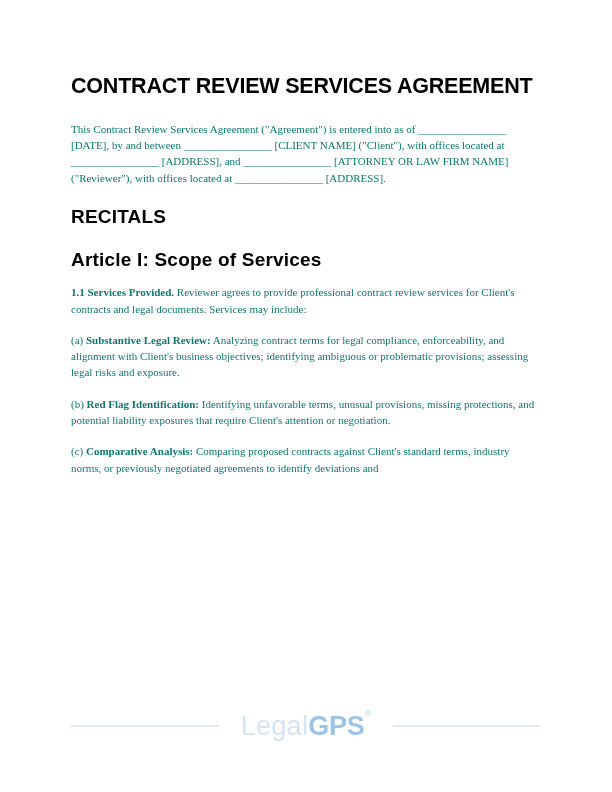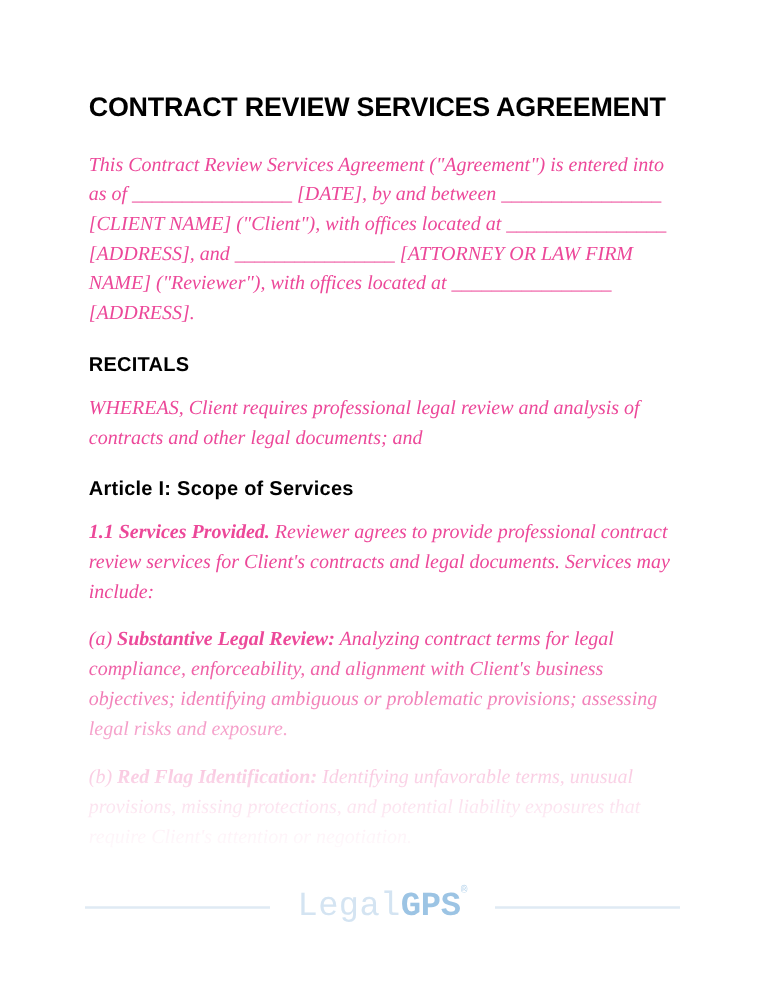--- a/index.html
+++ b/index.html
@@ -39,36 +39,35 @@
     letter-spacing: -0.2px;
     color: #000000;
     margin: 0 0 22px 0;
     line-height: 1.15;
   }
 
   
   .section-heading {
     font-family: "Liberation Sans", "DejaVu Sans", sans-serif;
     font-weight: bold;
-    font-size: 16px;
+    font-size: 19px;
     color: #000000;
     margin: 0 0 13px 0;
     line-height: 1.2;
     letter-spacing: 0.2px;
   }
   .section-heading.spaced-above { margin-top: 20px; }
 
   
   .para {
-    font-size: 16px;
+    font-size: 11px;
     line-height: 1.48;
-    color: #ec4899;
+    color: #0f766e;
     margin: 0 0 15px 0;
     text-align: left;
-    font-style: italic;
   }
   .para:last-child { margin-bottom: 0; }
   .para b, .para strong {
     font-weight: bold;
   }
 
   
   .fade-overlay {
     position: absolute;
     left: 0;
@@ -113,21 +112,21 @@
   .footer-rule {
     height: 2px;
     background: #dfeaf4;
     flex: 0 0 auto;
     width: 148px;
   }
   .footer-rule.left { margin-right: 22px; }
   .footer-rule.right { margin-left: 22px; }
 
   .logo {
-    font-family: Liberation Mono, monospace;
+    font-family: Liberation Sans, sans-serif;
     font-size: 27px;
     line-height: 1;
     white-space: nowrap;
     position: relative;
     display: inline-block;
   }
   .logo-legal {
     font-weight: 300;
     color: #d4e4f2;
     letter-spacing: 0.3px;
@@ -152,21 +151,20 @@
 <div class="page">
 
   <div class="content">
 
     <h1 class="doc-title">CONTRACT REVIEW SERVICES AGREEMENT</h1>
 
     <p class="para">This Contract Review Services Agreement ("Agreement") is entered into as of ________________ [DATE], by and between ________________ [CLIENT NAME] ("Client"), with offices located at ________________ [ADDRESS], and ________________ [ATTORNEY OR LAW FIRM NAME] ("Reviewer"), with offices located at ________________ [ADDRESS].</p>
 
     <h2 class="section-heading spaced-above">RECITALS</h2>
 
-    <p class="para">WHEREAS, Client requires professional legal review and analysis of contracts and other legal documents; and</p>
 
 
 
 
     <h2 class="section-heading spaced-above">Article I: Scope of Services</h2>
 
     <p class="para"><b>1.1 Services Provided.</b><span> Reviewer agrees to provide professional contract review services for Client's contracts and legal documents. Services may include:</span></p>
 
     <p class="para"><span>(a) </span><b>Substantive Legal Review:</b><span> Analyzing contract terms for legal compliance, enforceability, and alignment with Client's business objectives; identifying ambiguous or problematic provisions; assessing legal risks and exposure.</span></p>
 

